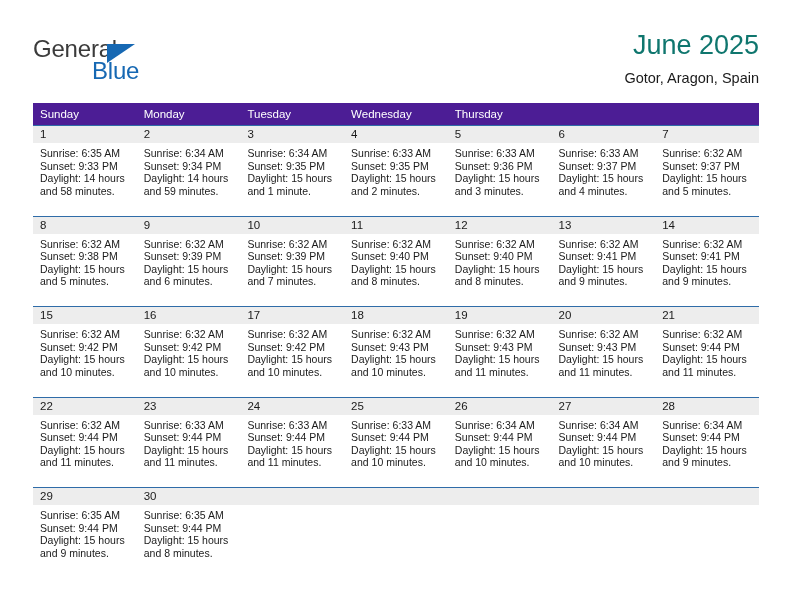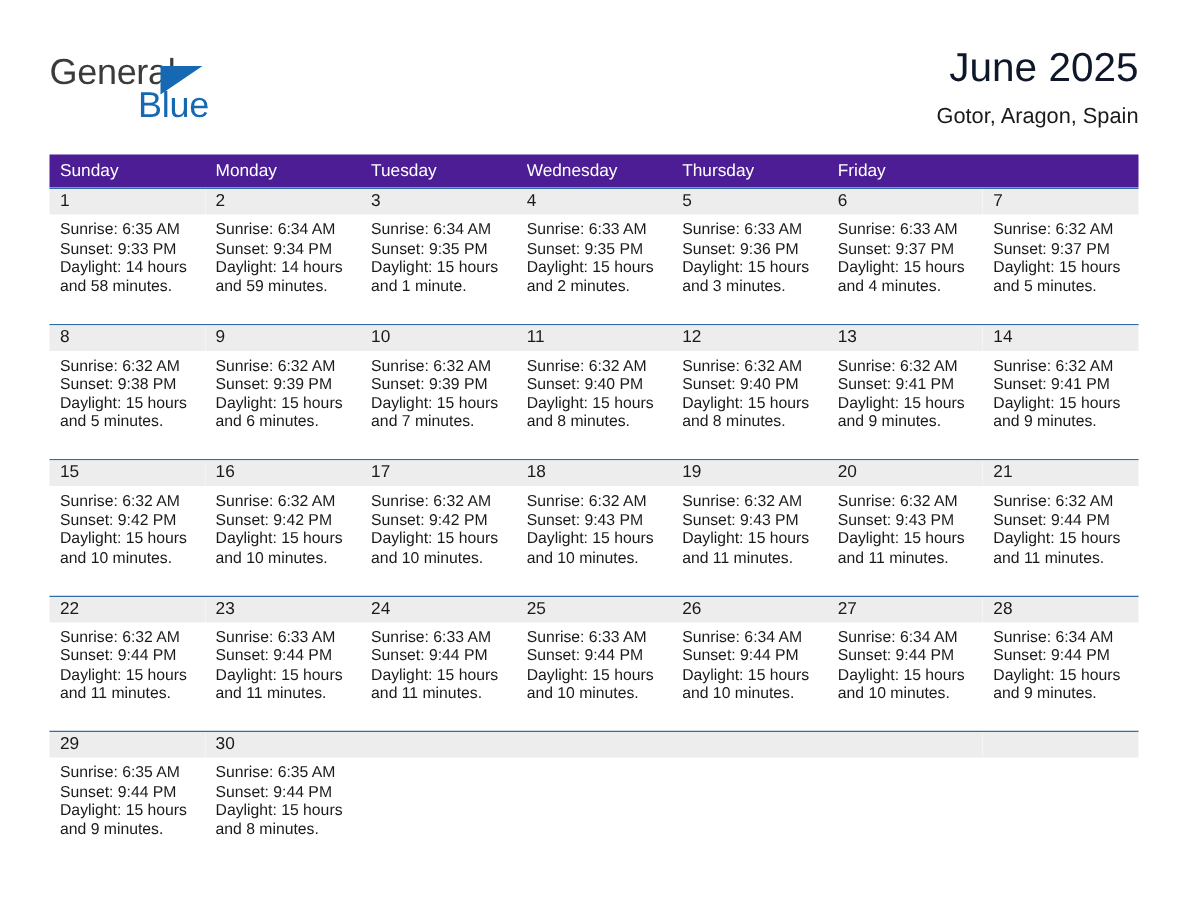--- a/index.html
+++ b/index.html
@@ -68,21 +68,21 @@
   }
 
   .title-block {
     position: absolute;
     right: 0;
     top: 0;
     text-align: right;
   }
   .cal-title {
     font-size: 27px;
-    color: #0f172a;
+    color: #0f766e;
     line-height: 34px;
     font-weight: normal;
     margin: 0;
     white-space: nowrap;
   }
   .cal-location {
     font-size: 14.5px;
     color: #1a1a1a;
     line-height: 20px;
     margin: 6px 0 0 0;
@@ -167,21 +167,20 @@
 
   </div>
 
   <div class="calendar">
     <div class="weekdays" id="weekday-row">
         <div class="weekday">Sunday</div>
         <div class="weekday">Monday</div>
         <div class="weekday">Tuesday</div>
         <div class="weekday">Wednesday</div>
         <div class="weekday">Thursday</div>
-        <div class="weekday">Friday</div>
       </div>
     <div id="weeks-container">
         <div class="week">
           <div class="day">
             <div class="daynum-band">1</div>
             <div class="lines">
               <div class="line">Sunrise: 6:35 AM</div>
               <div class="line">Sunset: 9:33 PM</div>
               <div class="line">Daylight: 14 hours</div>
               <div class="line">and 58 minutes.</div>

